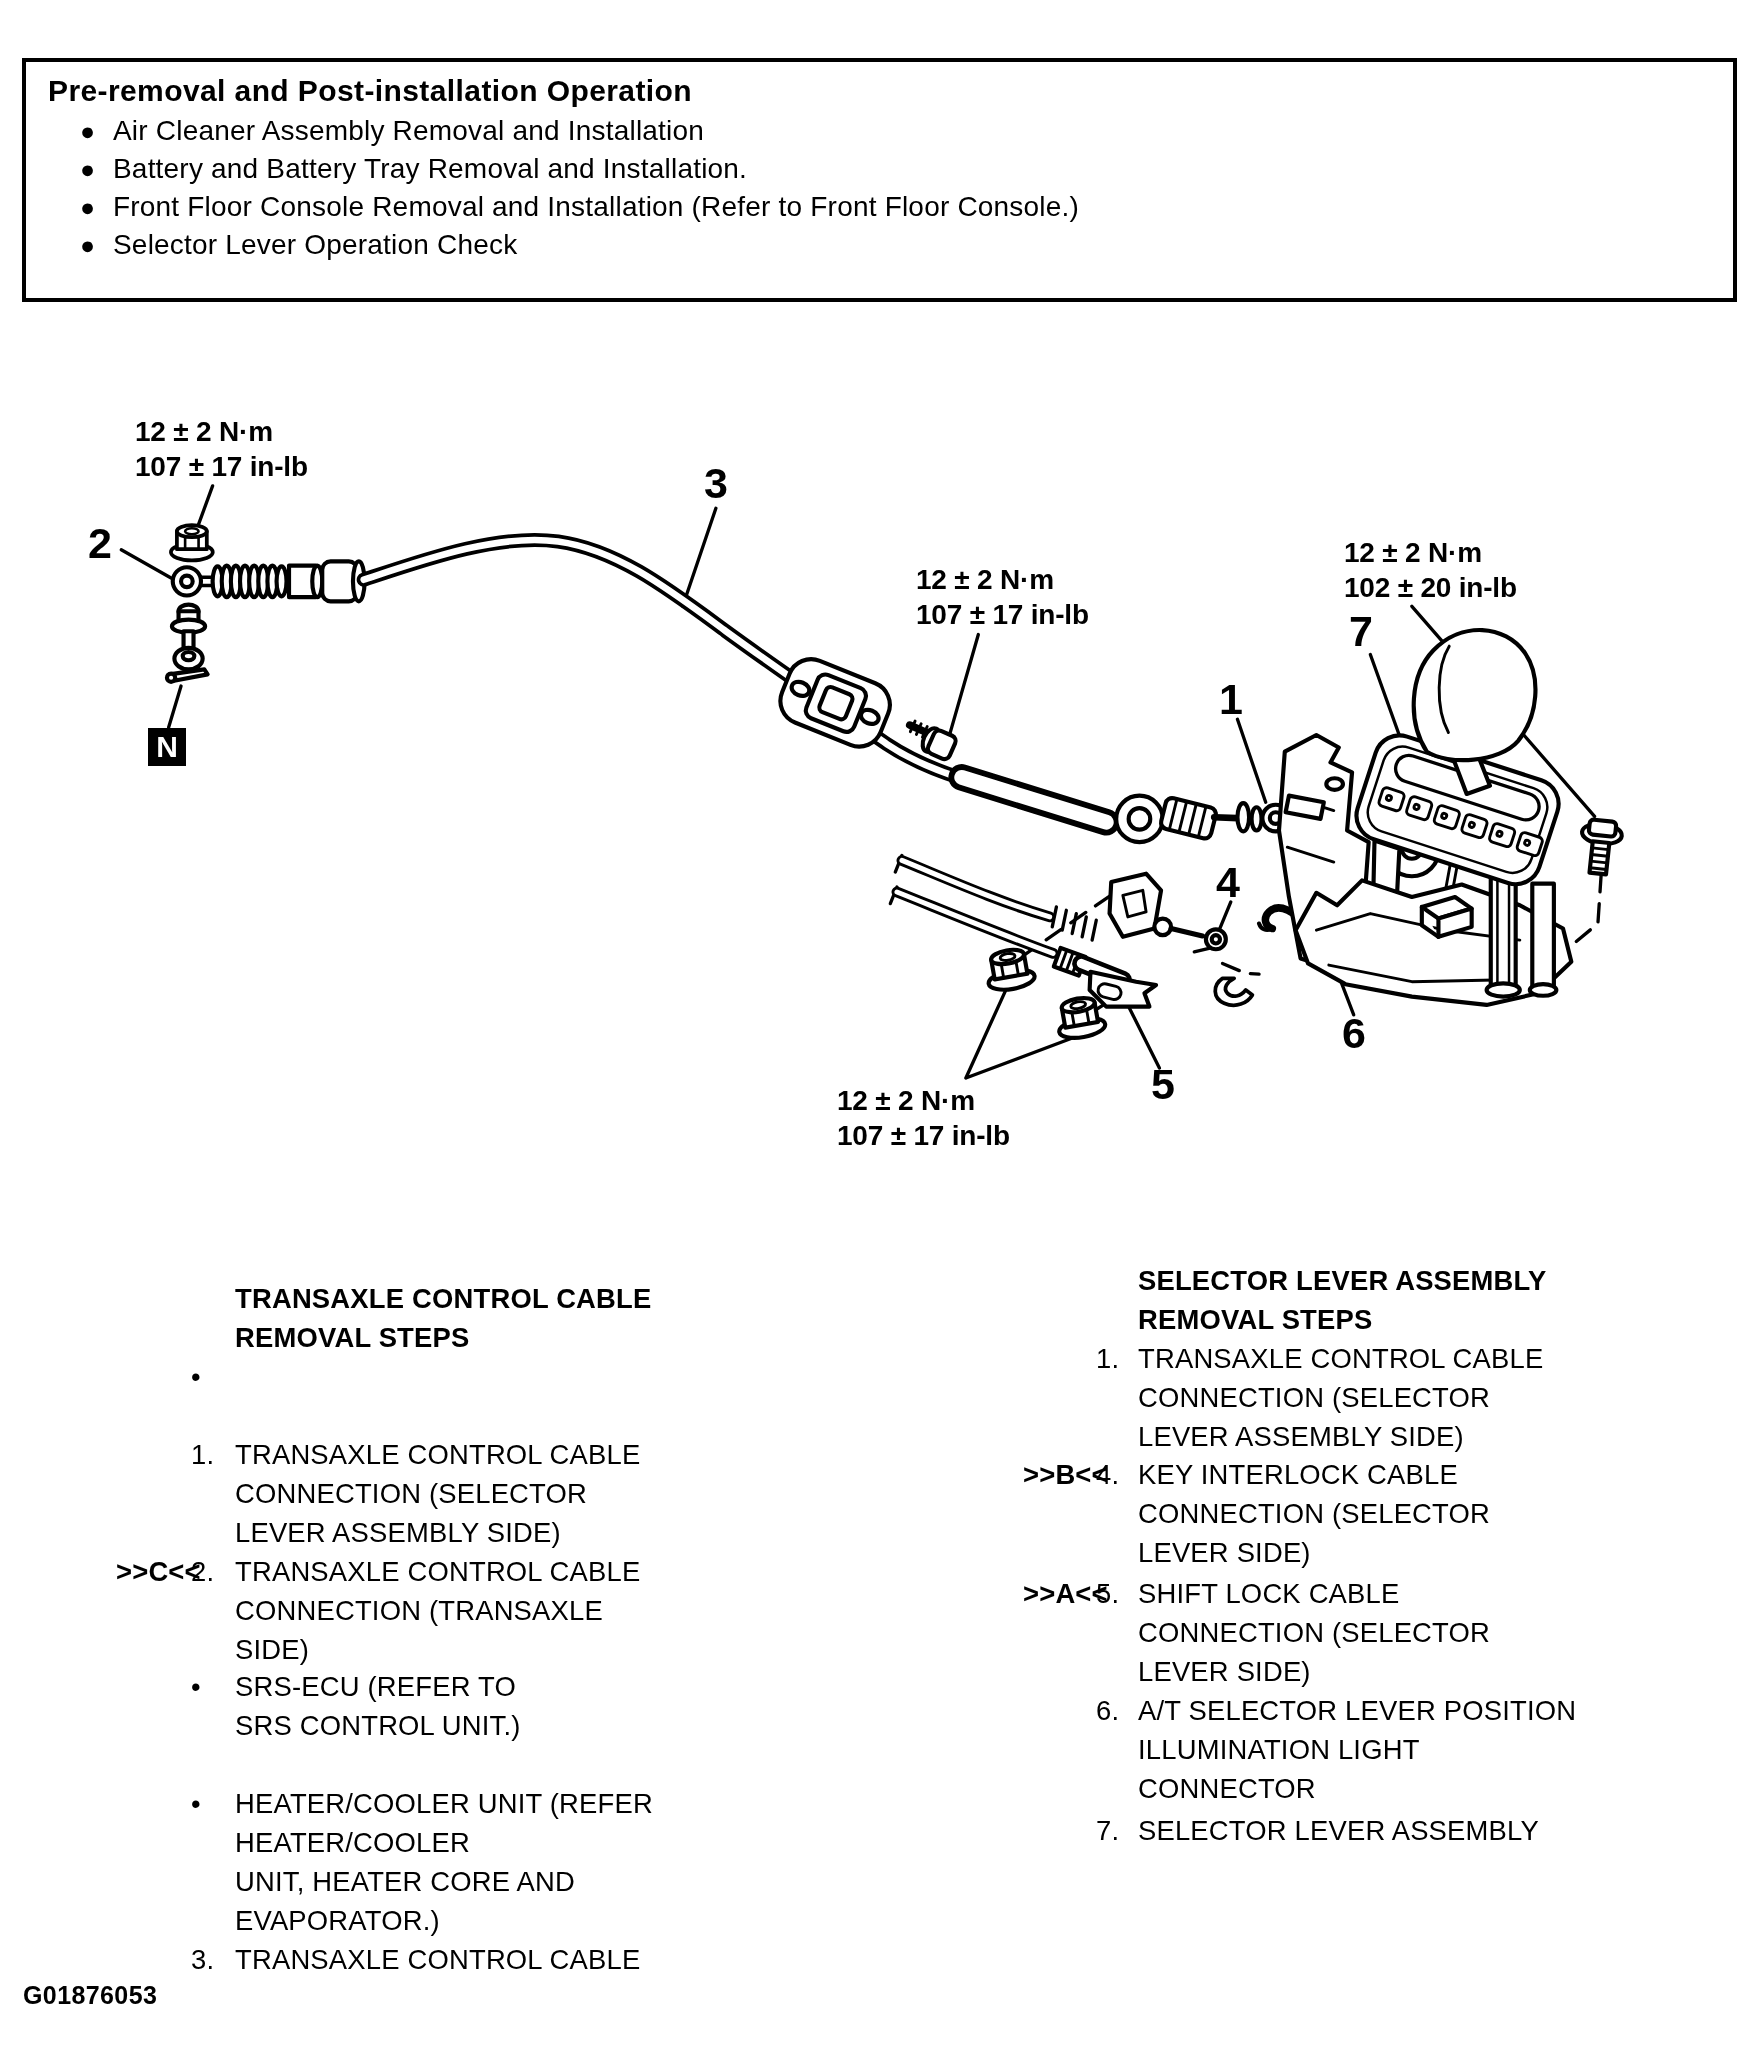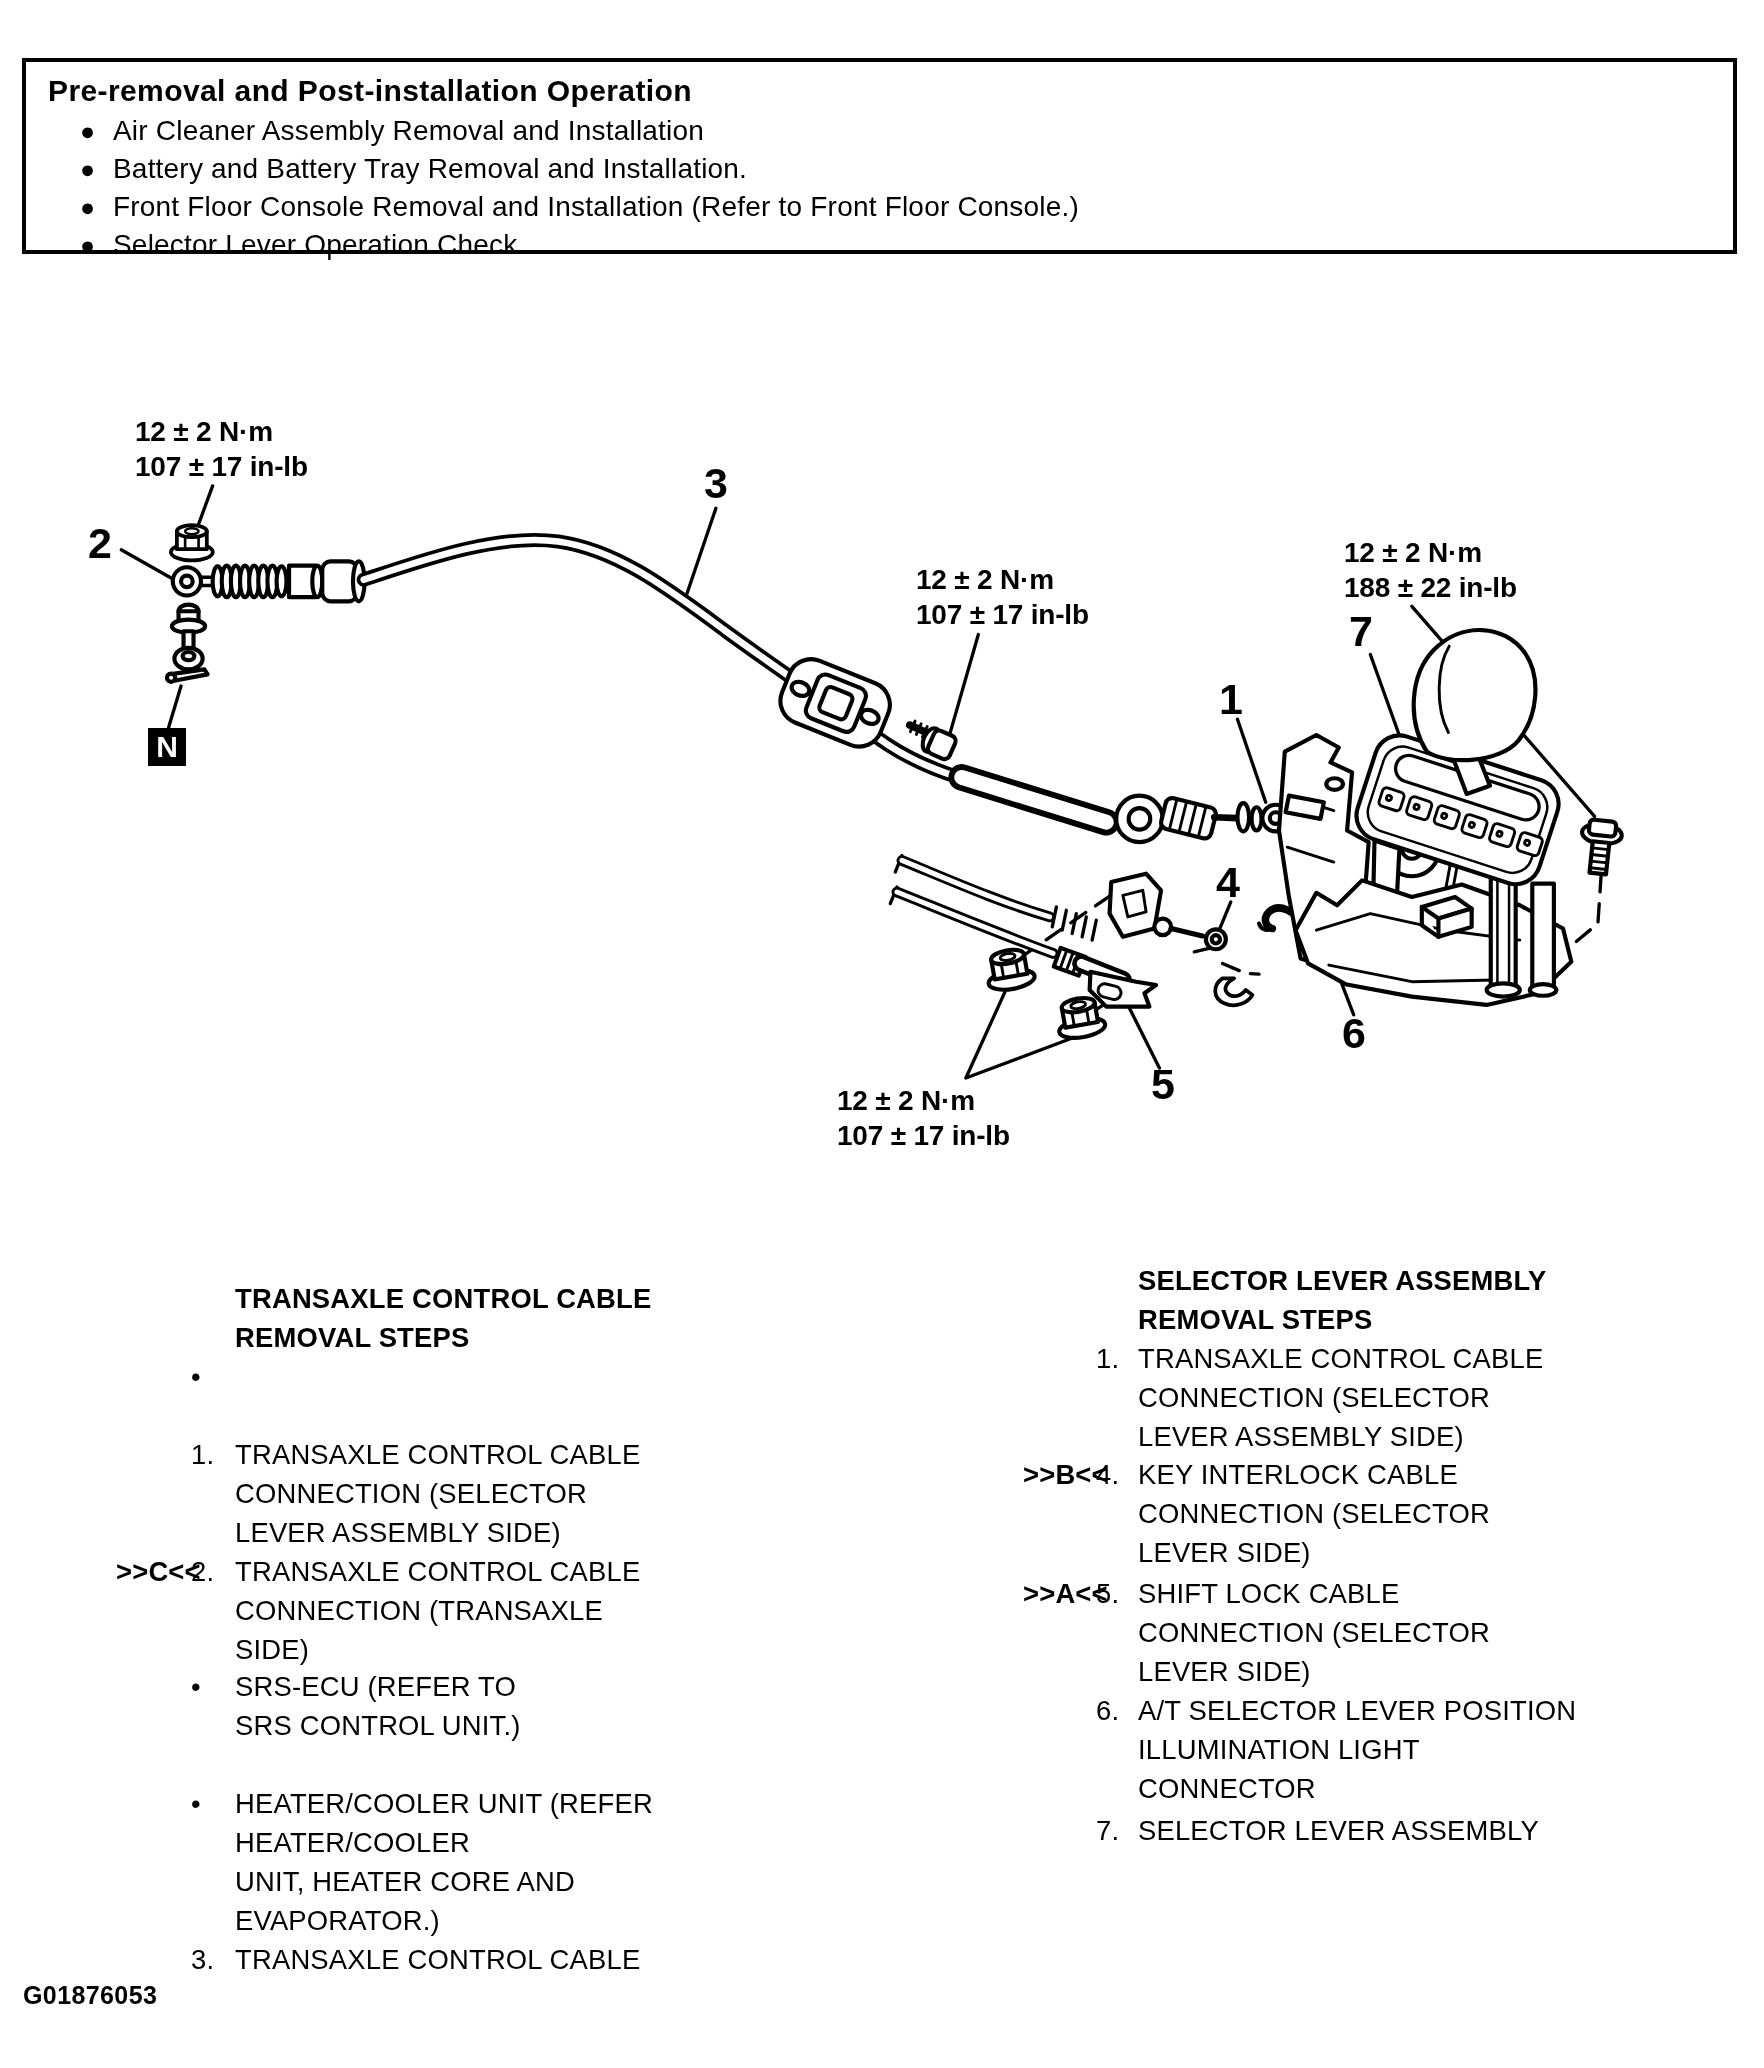--- a/index.html
+++ b/index.html
@@ -3,21 +3,21 @@
 <meta charset="utf-8">
 <style>
   html,body{margin:0;padding:0;background:#e8e8e8;}
   .page{
     position:relative;width:1764px;height:2068px;background:#ffffff;
     font-family:"Liberation Sans",sans-serif;color:#000;overflow:hidden;
   }
   .page *{box-sizing:border-box;}
   
   .prebox{
-    position:absolute;left:22.4px;top:58px;width:1715px;height:196px;
+    position:absolute;left:22.4px;top:58px;width:1715px;height:244px;
     border:4.2px solid #000;padding:8.3px 0 0 21.6px;
   }
   .prebox-title{font-size:30px;font-weight:bold;line-height:42px;letter-spacing:0.4px;}
   .prebox-item{position:relative;font-size:28px;line-height:38px;padding-left:65px;letter-spacing:0.2px;}
   .prebox-item .dot{position:absolute;left:32px;top:-0.8px;font-size:25px;}
   
   .torque{position:absolute;font-size:28px;font-weight:bold;line-height:35px;letter-spacing:-0.2px;white-space:nowrap;}
   .callout{position:absolute;font-size:43px;font-weight:bold;line-height:43px;}
   .nbadge{
     position:absolute;left:148px;top:728px;width:38px;height:38px;background:#000;
@@ -267,21 +267,21 @@
   <div class="torque" style="left:135px;top:414px;">
     <div>12 ± 2 N·m</div>
     <div>107 ± 17 in-lb</div>
   </div>
   <div class="torque" style="left:916px;top:562px;">
     <div>12 ± 2 N·m</div>
     <div>107 ± 17 in-lb</div>
   </div>
   <div class="torque" style="left:1344px;top:535px;">
     <div>12 ± 2 N·m</div>
-    <div>188 ± 22 in-lb</div>
+    <div>102 ± 20 in-lb</div>
   </div>
   <div class="torque" style="left:837px;top:1083px;">
     <div>12 ± 2 N·m</div>
     <div>107 ± 17 in-lb</div>
   </div>
 
   <div class="callout" style="left:1219px;top:678px;">1</div>
   <div class="callout" style="left:88px;top:522px;">2</div>
   <div class="callout" style="left:704px;top:462px;">3</div>
   <div class="callout" style="left:1216px;top:861px;">4</div>

